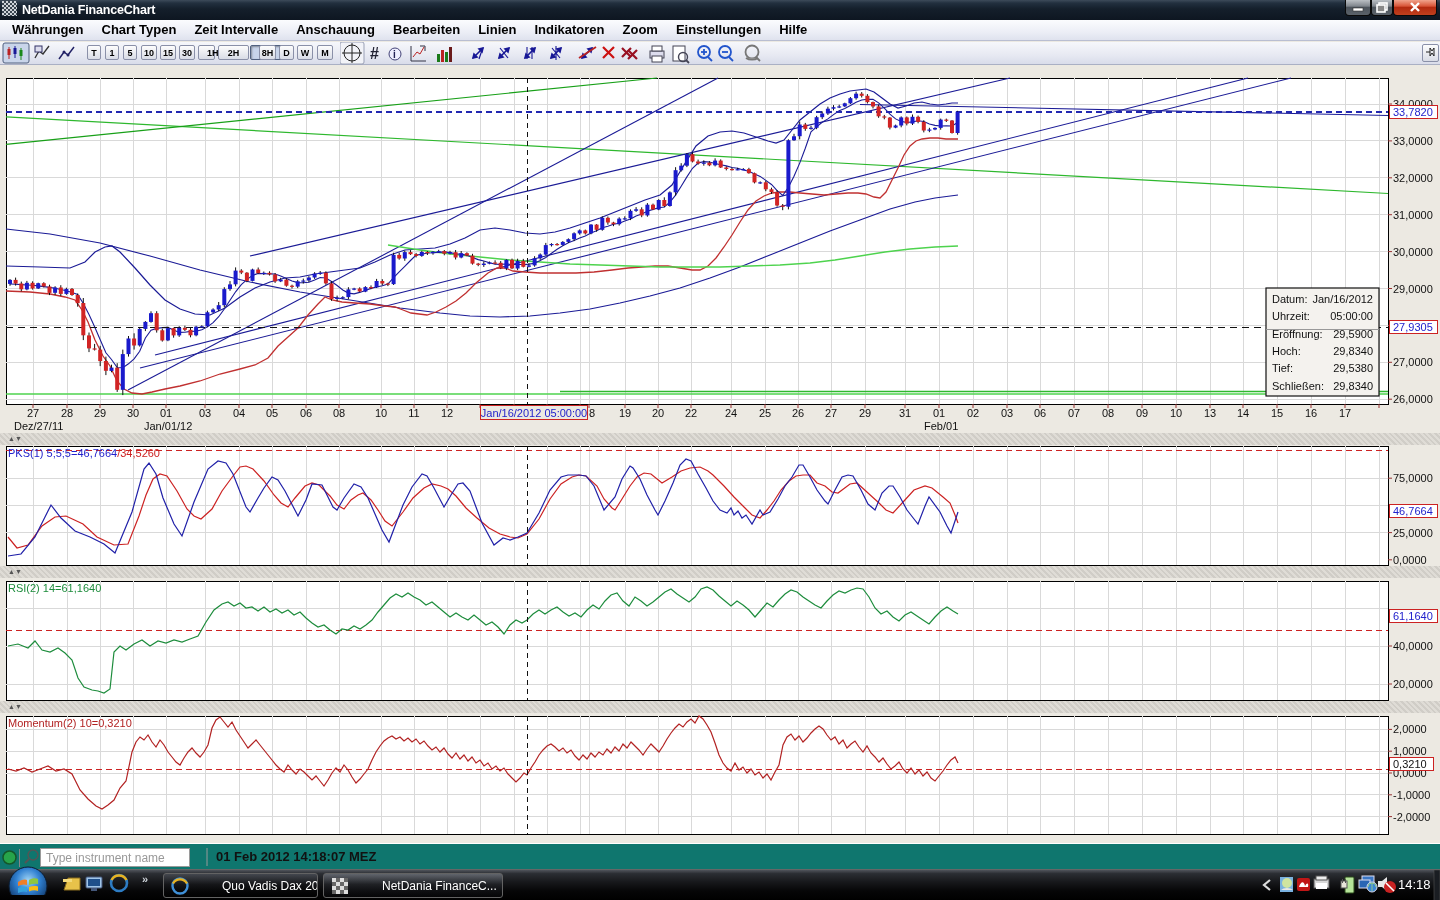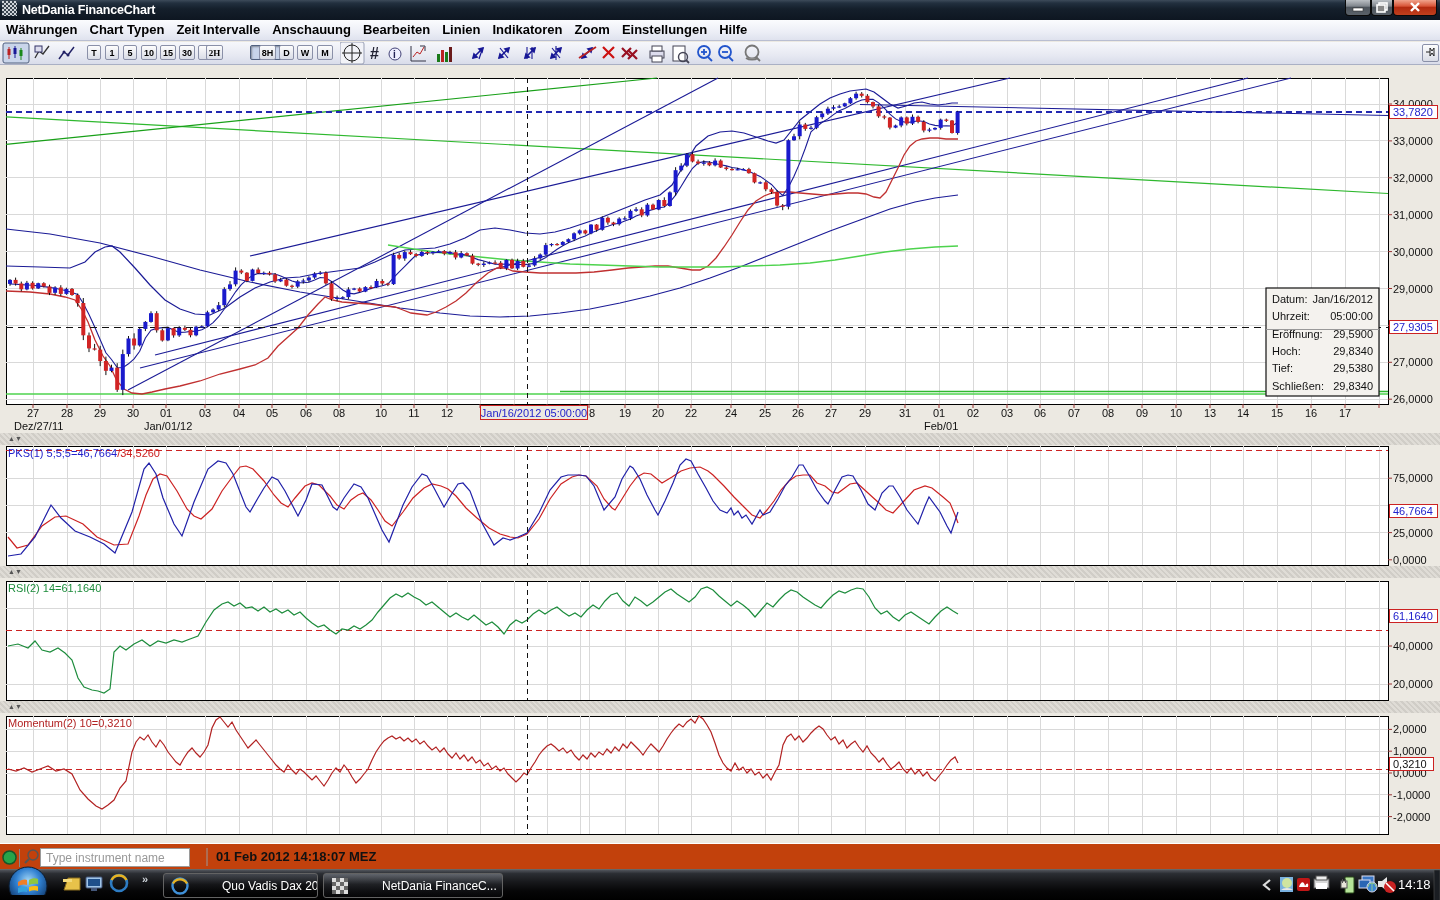--- a/index.html
+++ b/index.html
@@ -8,33 +8,33 @@
     background:linear-gradient(#3d4b5a 0%, #22303f 15%, #141f2b 45%, #0e1621 100%); }
   #titlebar .title { position:absolute; left:22px; top:3px; color:#fff; font-size:12.5px; font-weight:bold; letter-spacing:-0.2px; }
   .winbtn { position:absolute; top:0; height:16px; border:1px solid #0a0a0a; border-top:none;
     border-radius:0 0 4px 4px; }
   #btnmin { left:1345px; width:26px; background:linear-gradient(#babfc4 0%, #81878e 40%, #4d545c 50%, #5b626a 100%); }
   #btnmax { left:1371px; width:22px; background:linear-gradient(#babfc4 0%, #81878e 40%, #4d545c 50%, #5b626a 100%); }
   #btnclose { left:1393px; width:44px; background:linear-gradient(#f0a38c 0%, #d9573a 40%, #b32b10 50%, #c0401e 100%); }
   #menubar { position:absolute; left:0; top:20px; width:1440px; height:21px;
     background:linear-gradient(#fbfcfe 0%, #eceef6 60%, #dfe2ee 100%);
     border-bottom:1px solid #b9bed1; }
-  #menubar span { display:inline-block; font-size:13px; font-weight:bold; color:#000; padding:2px 6px 0 6px; }
+  #menubar span { display:inline-block; font-size:13px; font-weight:bold; color:#000; padding:2px 6px 0 12px; }
   #toolbar { position:absolute; left:0; top:42px; width:1440px; height:23px;
     background:linear-gradient(#f6f7fb 0%, #e7e9f2 60%, #d9dcea 100%);
     border-bottom:1px solid #aab0c4; }
   #chartlabel { position:absolute; left:4px; top:66px; font-size:11px; white-space:nowrap; }
   .tbtn { position:absolute; top:3px; height:15px; font-size:9px; font-weight:bold; text-align:center;
     color:#000; background:linear-gradient(#fdfdfd,#d9dce6); border:1px solid #8a90a8;
     border-radius:2px; line-height:14px; }
   .tbtn.pressed { background:#c8d4ea; border:1px solid #51617f; box-shadow:inset 1px 1px 2px rgba(0,0,0,.35); }
   .splitter { position:absolute; left:0; width:1440px; height:12px;
     background:repeating-linear-gradient(45deg,#dfdcd6 0 2px,#d0cdc7 2px 4px); }
   .splitter .grip { position:absolute; left:8px; top:2px; width:22px; height:8px; font-size:7px; color:#555; }
-  #bottombar { position:absolute; left:0; top:843px; width:1440px; height:26px; background:#c2410c;
+  #bottombar { position:absolute; left:0; top:843px; width:1440px; height:26px; background:#0f766e;
     border-top:1px solid #fff; }
   #taskbar { position:absolute; left:0; top:869px; width:1440px; height:31px;
     background:linear-gradient(#50545b 0%, #2b2e33 12%, #17181b 40%, #060607 70%, #000 100%);
     border-top:1px solid #666; }
   .taskbtn { position:absolute; top:3px; height:25px; border:1px solid #636363; border-radius:3px;
     background:linear-gradient(rgba(105,110,120,.4), rgba(28,30,34,.25) 45%, rgba(0,0,0,.45));
     color:#fff; font-size:12px; line-height:24px; white-space:nowrap; overflow:hidden;padding-left:28px; }
 </style></head>
 <body>
 <div id="app">
@@ -88,21 +88,21 @@
           <circle cx="11" cy="13" r="1.5" fill="#226"></circle>
         </g>
     </svg>
     <div class="tbtn" style="left:87px;width:14px;">T</div>
     <div class="tbtn" style="left:105px;width:14px;">1</div>
     <div class="tbtn" style="left:123px;width:14px;">5</div>
     <div class="tbtn" style="left:141px;width:16px;">10</div>
     <div class="tbtn" style="left:160px;width:16px;">15</div>
     <div class="tbtn" style="left:179px;width:16px;">30</div>
     <div class="tbtn" style="left:198px;width:17px;padding-left:8px;">1H</div>
-    <div class="tbtn" style="left:206px;width:17px;font-family:Liberation Serif, serif;">2H</div>
+    <div class="tbtn" style="left:218px;width:31px;">2H</div>
     <div class="tbtn pressed" style="left:250px;width:36px;font-style:italic;">4H</div>
     <div class="tbtn" style="left:259px;width:17px;">8H</div>
     <div class="tbtn" style="left:279px;width:15px;">D</div>
     <div class="tbtn" style="left:297px;width:16px;">W</div>
     <div class="tbtn" style="left:317px;width:16px;">M</div>
     <svg width="1100" height="23" style="position:absolute;left:340px;top:0">
       <rect x="0" y="0" width="24" height="22" fill="#f2f3f8" stroke="#9aa0b5" rx="2"></rect>
       <circle cx="12" cy="11" r="8" fill="none" stroke="#222"></circle>
         <line x1="12" y1="1" x2="12" y2="21" stroke="#222"></line>
         <line x1="2" y1="11" x2="22" y2="11" stroke="#222"></line>

